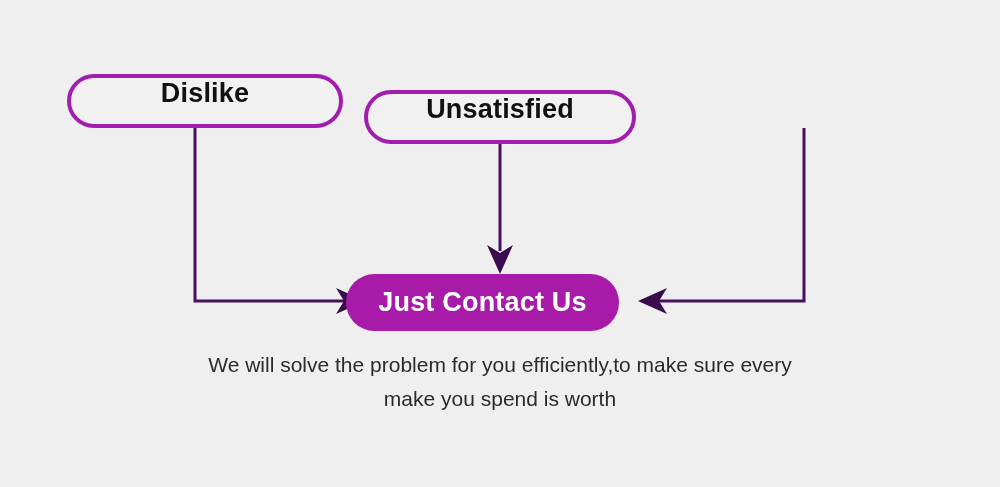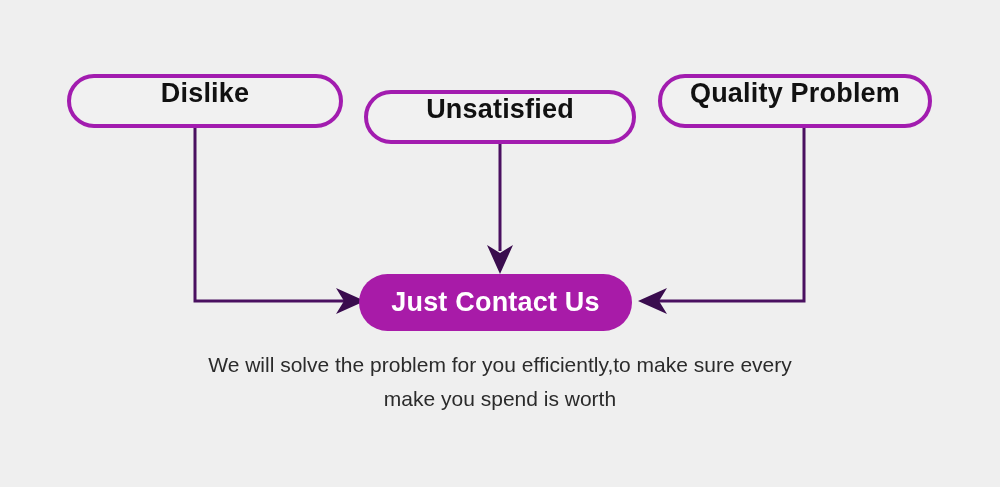--- a/index.html
+++ b/index.html
@@ -43,21 +43,21 @@
     color: #111111;
     letter-spacing: 0.2px;
     white-space: nowrap;
   }
   #box-dislike   { left: 67px;  top: 74px; width: 276px; height: 54px; }
   #box-unsatisfied { left: 364px; top: 74px; width: 272px; height: 54px; margin-top: 16px; }
   #box-quality   { left: 658px; top: 74px; width: 274px; height: 54px; }
 
   #cta-button {
     position: absolute;
-    left: 359px;
+    left: 346px;
     top: 274px;
     width: 273px;
     height: 57px;
     border: none;
     border-radius: 29px;
     background: #a81ba8;
     display: flex;
     align-items: center;
     justify-content: center;
     padding: 0;
@@ -108,23 +108,20 @@
   </svg>
 
   <div class="reason-box" id="box-dislike">
     <span class="reason-label">Dislike</span>
   </div>
 
   <div class="reason-box" id="box-unsatisfied">
     <span class="reason-label">Unsatisfied</span>
   </div>
 
-  <div class="reason-box" id="box-quality">
-    <span class="reason-label">Quality Problem</span>
-  </div>
 
   <button id="cta-button">
     <span id="cta-label">Just Contact Us</span>
   </button>
 
   <div id="caption">
     <span class="caption-line">We will solve the problem for you efficiently,to make sure every</span>
     <span class="caption-line">make you spend is worth</span>
   </div>
 

